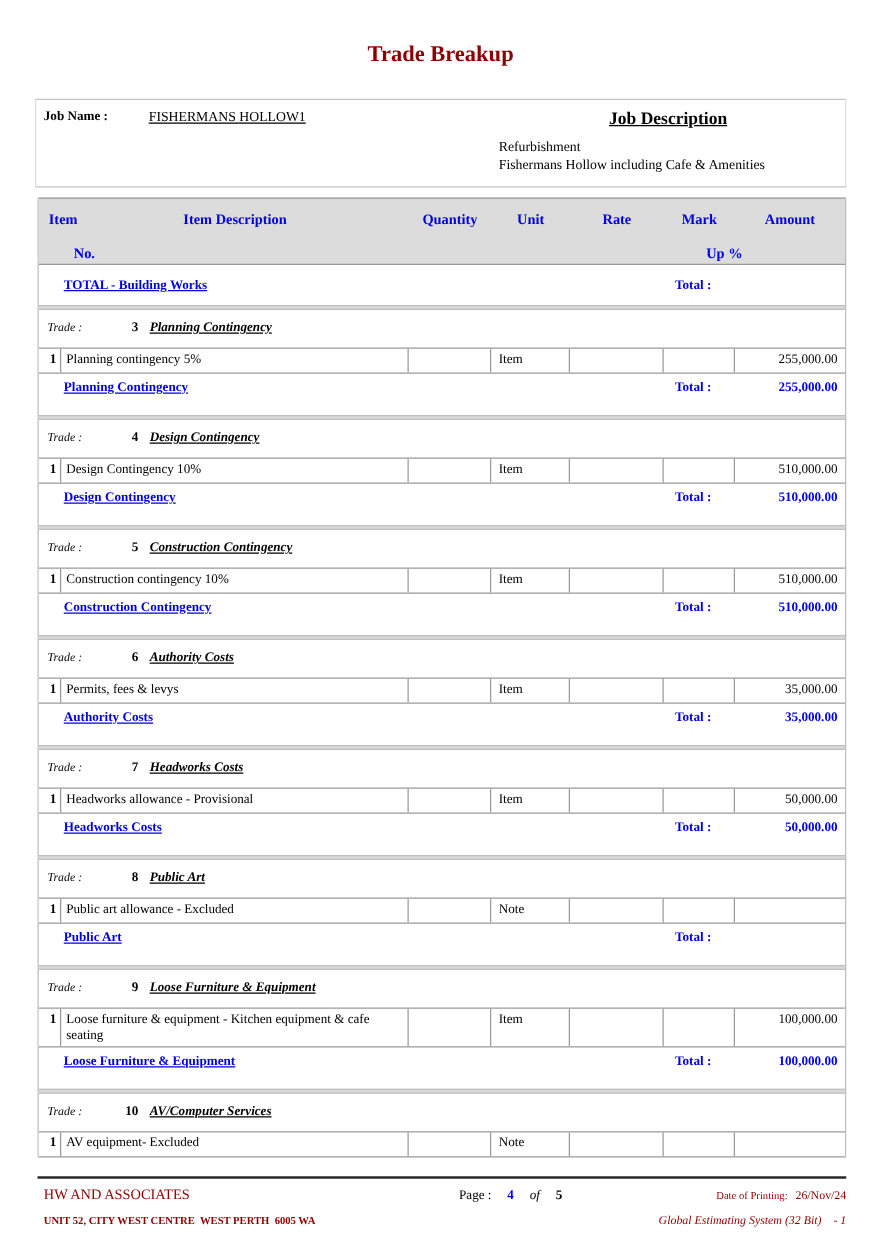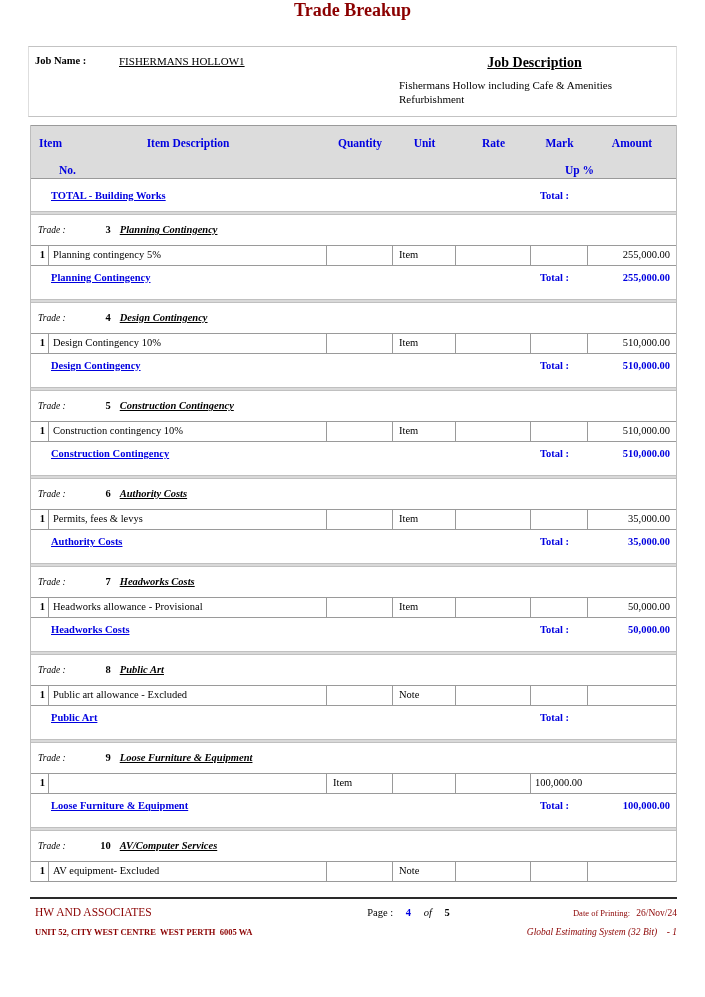--- a/index.html
+++ b/index.html
@@ -9,20 +9,21 @@
     font-family: "Liberation Serif", serif;
     color: #000;
     position: relative;
     overflow: hidden;
   }
   .page { width: 705px; height: 997px; position: relative; }
 
   
   .title {
     text-align: center;
+    margin-top: 33px;
     font-size: 18px;
     font-weight: bold;
     color: #8B0000;
   }
 
   
   .job-box {
     margin: 25px 28px 0 28px;
     border-top: 1px solid #c3c3c3;
     border-bottom: 1px solid #c3c3c3;
@@ -162,22 +163,22 @@
 
   <div class="job-box">
     <div class="job-left">
       <div class="job-row">
         <span class="job-label">Job Name :</span>
         <span class="job-value">FISHERMANS HOLLOW1</span>
       </div>
     </div>
     <div class="job-right">
       <div class="job-desc-label">Job Description</div>
+      <div class="job-desc-line">Refurbishment</div>
       <div class="job-desc-line">Fishermans Hollow including Cafe &amp; Amenities</div>
-      <div class="job-desc-line">Refurbishment</div>
     </div>
   </div>
 
   <div class="trade-table">
 
     <div class="thead">
       <div class="thead-row">
         <span class="th left">Item</span>
         <span class="th">Item Description</span>
         <span class="th">Quantity</span>
@@ -366,20 +367,21 @@
 
   <section class="trade-section">
     <div class="trade-header">
       <span class="trade-label">Trade :</span>
       <span class="trade-no">9</span>
       <span class="trade-name">Loose Furniture &amp; Equipment</span>
     </div>
     <div class="items">
   <div class="item-row">
     <span class="c-no">1</span>
+    <span class="c-desc">Loose furniture &amp; equipment - Kitchen equipment &amp; cafe seating</span>
     <span class="c-qty"></span>
     <span class="c-unit">Item</span>
     <span class="c-rate"></span>
     <span class="c-mark"></span>
     <span class="c-amt">100,000.00</span>
   </div>
 </div>
     <div class="total-row">
       <span class="tname">Loose Furniture &amp; Equipment</span>
       <span class="tlabel">Total :</span>

